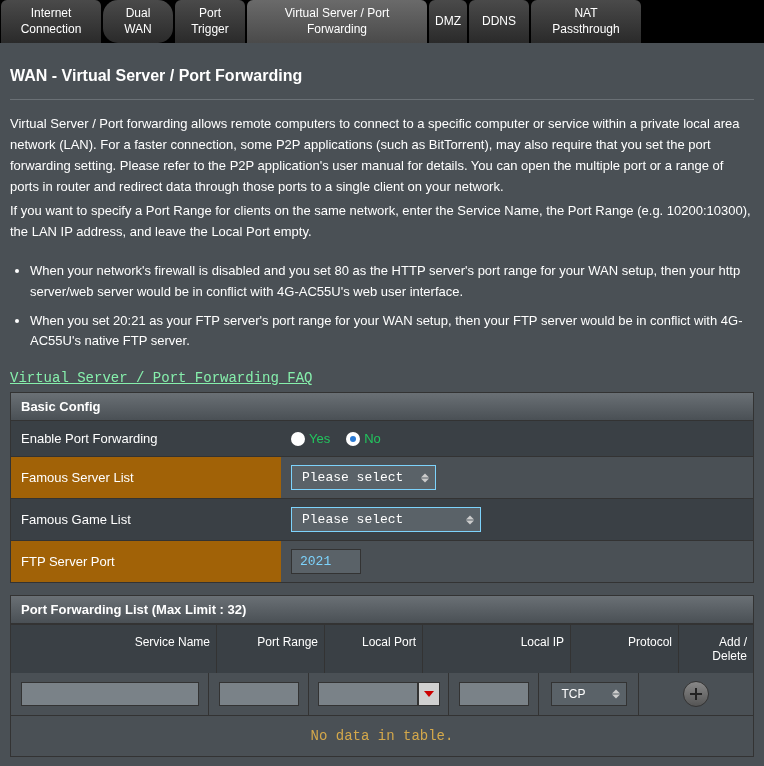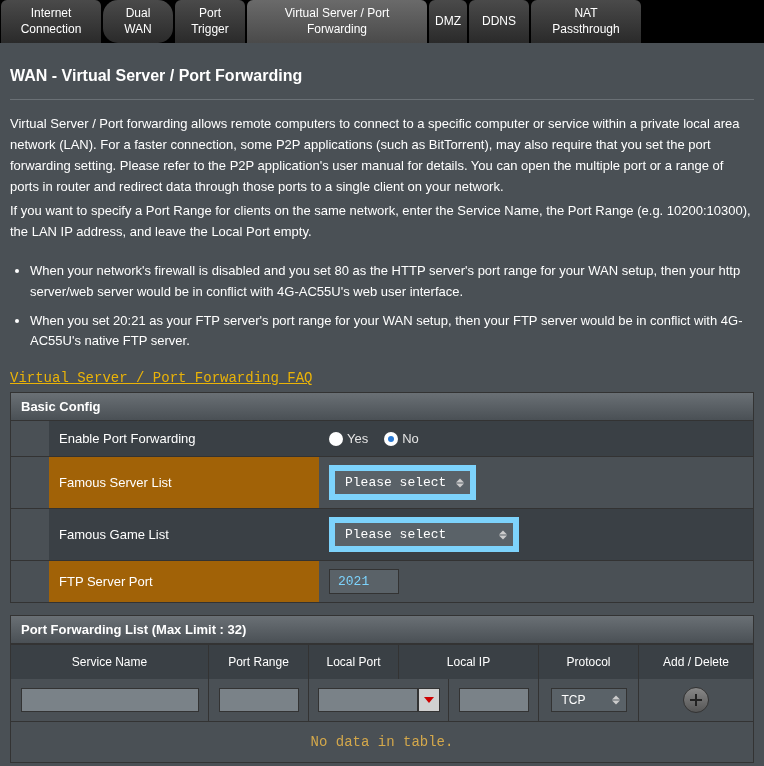--- a/index.html
+++ b/index.html
@@ -18,50 +18,50 @@
     
     .content { background: #4a5055; padding: 10px; }
     .page-title { font-size: 16px; font-weight: bold; padding: 14px 0; border-bottom: 1px solid #6a7075; }
     
     .description { padding: 14px 0; line-height: 1.6; color: #fff; }
     .description p { margin-bottom: 4px; }
     
     ul.bullets { padding: 0 0 10px 20px; line-height: 1.6; }
     ul.bullets li { margin-bottom: 8px; }
     
-    .faq-link { font-family: 'Courier New', monospace; text-decoration: underline; color: #eab308; cursor: pointer; font-size: 14px; padding-bottom: 6px; display: inline-block; }
+    .faq-link { font-family: 'Courier New', monospace; text-decoration: underline; color: #86efac; cursor: pointer; font-size: 14px; padding-bottom: 6px; display: inline-block; }
     
     .section-header { background: linear-gradient(to bottom, #6a7075, #4a5055); padding: 6px 10px; font-weight: bold; font-size: 13px; border: 1px solid #333; }
     
-    .config-row { display: flex; border: 1px solid #333; border-top: none; padding-left: 38px; }
+    .config-row { display: flex; border: 1px solid #333; border-top: none; }
     .config-label { width: 270px; padding: 10px; background: #3a4045; display: flex; align-items: center; }
     .config-label.alt { background: #a16207; }
     .config-value { flex: 1; padding: 8px 10px; background: #3a4045; display: flex; align-items: center; }
     .config-value.alt { background: #4a5055; }
     
     .radio-group { display: flex; align-items: center; gap: 4px; }
     .radio { width: 14px; height: 14px; border-radius: 50%; border: 2px solid #fff; background: #fff; display: inline-block; position: relative; cursor: pointer; }
     .radio.selected::after { content: ''; position: absolute; top: 2px; left: 2px; width: 6px; height: 6px; border-radius: 50%; background: #2a7ad4; }
-    .radio-label { margin-right: 12px; color: #e5e5e5; }
-    
-    .select-box { background: #5a6268; color: #fff; padding: 4px 24px 4px 10px; border: 6px solid #7dd3fc; font-family: 'Courier New', monospace; font-size: 13px; position: relative; cursor: pointer; display: inline-flex; align-items: flex-end; }
+    .radio-label { margin-right: 12px; color: #22c55e; }
+    
+    .select-box { background: #5a6268; color: #fff; padding: 4px 24px 4px 10px; border: 1px solid #7dd3fc; font-family: 'Courier New', monospace; font-size: 13px; position: relative; cursor: pointer; display: inline-flex; align-items: flex-end; }
     .select-box::after { content: ''; position: absolute; right: 6px; top: 50%; transform: translateY(-50%); width: 0; height: 0; }
     .select-arrows { position: absolute; right: 6px; top: 50%; transform: translateY(-50%); display: flex; flex-direction: column; gap: 1px; }
     .arrow-up { width: 0; height: 0; border-left: 4px solid transparent; border-right: 4px solid transparent; border-bottom: 4px solid #ccc; }
     .arrow-down { width: 0; height: 0; border-left: 4px solid transparent; border-right: 4px solid transparent; border-top: 4px solid #ccc; }
     .select-wide { min-width: 145px; }
     .select-wider { min-width: 190px; }
     
     .text-input { background: #5a6268; color: #7dd3fc; border: 1px solid #333; padding: 4px 8px; font-family: 'Courier New', monospace; font-size: 13px; width: 70px; }
     
     .spacer { height: 12px; }
     
     .table-container { border: 1px solid #333; }
     .table-header-row { display: flex; background: #3a4045; }
-    .table-header-cell { padding: 10px 6px; text-align: center; border-right: 1px solid #333; font-size: 12px; }
+    .table-header-cell { padding: 10px 6px; text-align: right; border-right: 1px solid #333; font-size: 12px; margin-left: 8px; }
     .table-data-row { display: flex; background: #4a5055; }
     .table-data-cell { padding: 8px 6px; text-align: center; border-right: 1px solid #333; display: flex; align-items: center; justify-content: center; }
     .col-service { width: 198px; }
     .col-port { width: 100px; }
     .col-localip { width: 140px; }
     .col-localport { width: 90px; }
     .col-protocol { width: 100px; }
     .col-action { flex: 1; border-right: none; }
     
     .input-service { width: 178px; background: #7a8288; border: 1px solid #333; padding: 4px; color: #fff; height: 24px; }

